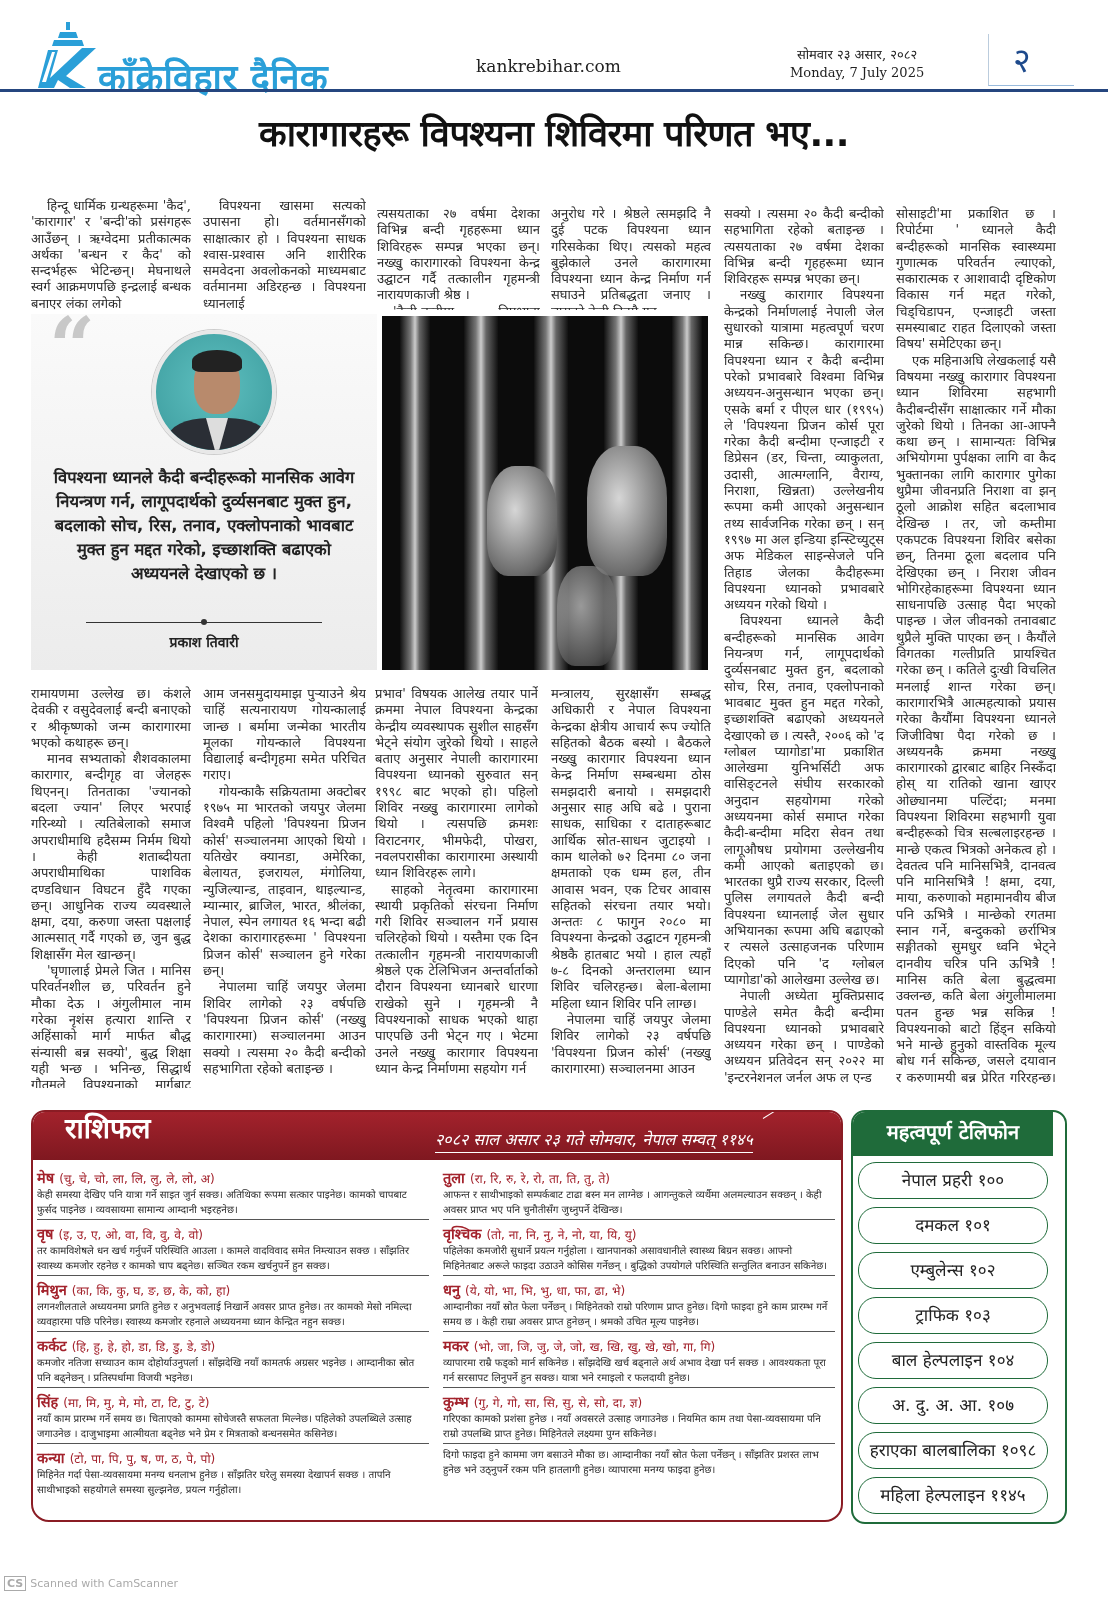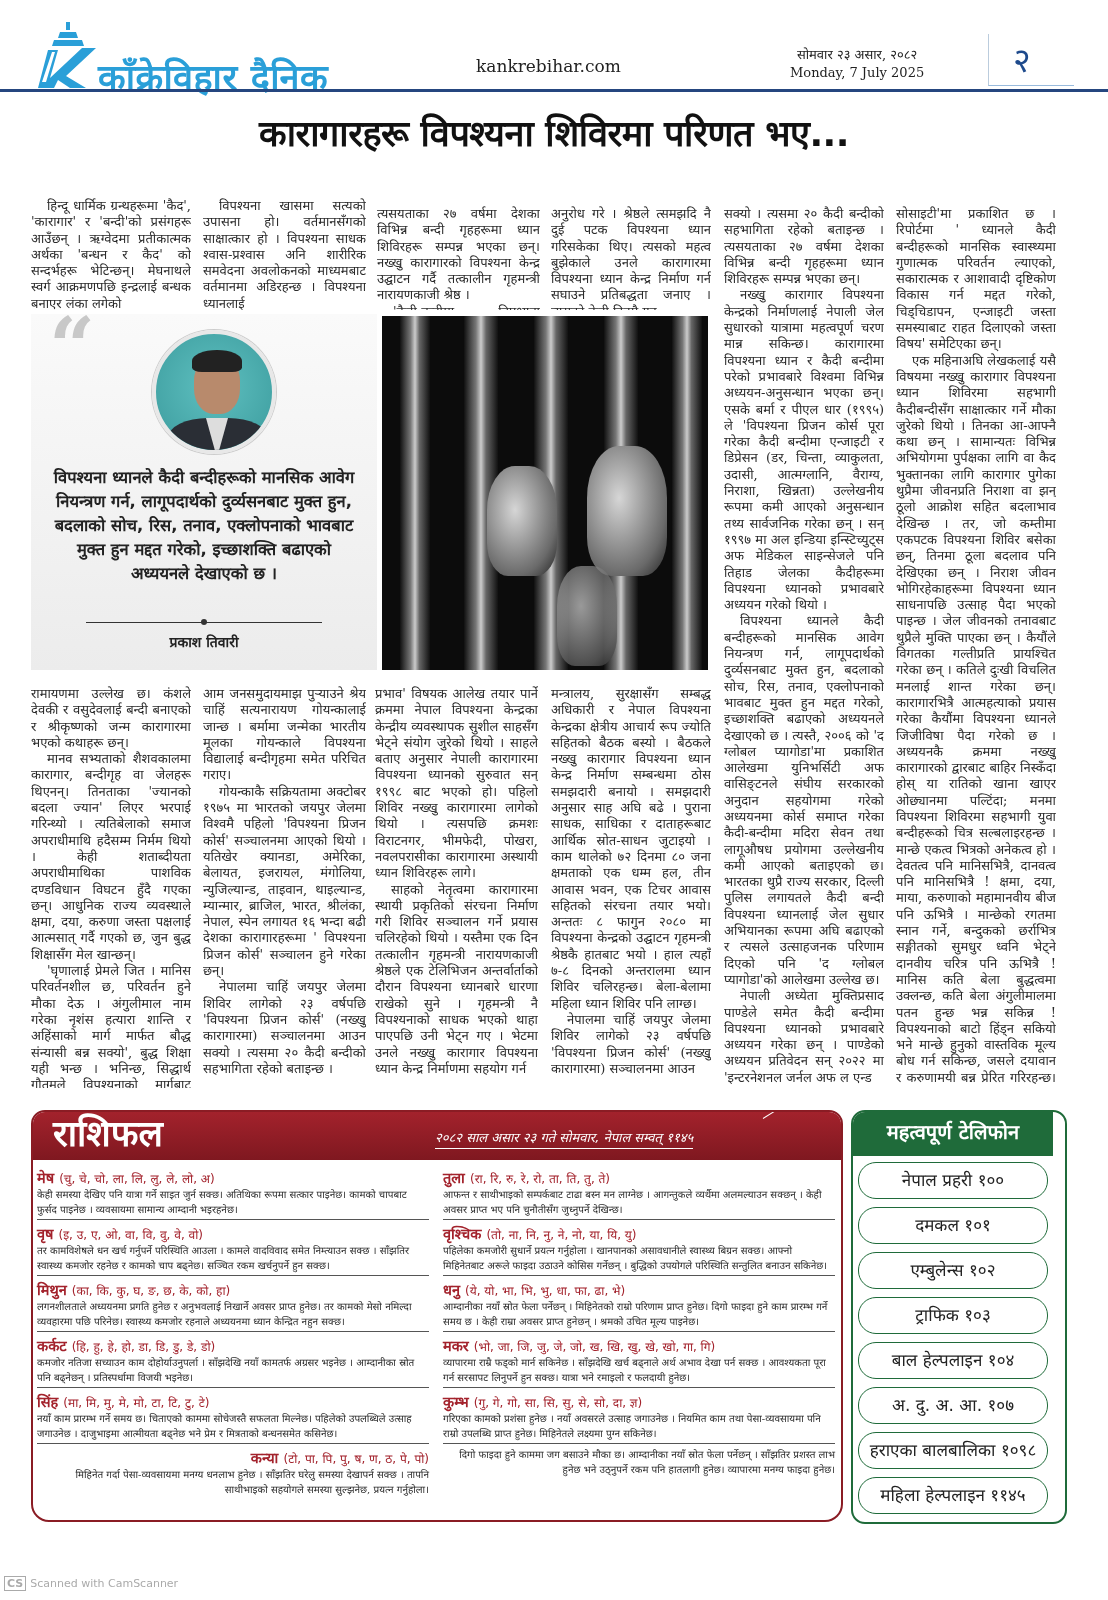--- a/index.html
+++ b/index.html
@@ -39,26 +39,26 @@
   .quote-author { position: absolute; left: 0; top: 318px; width: 346px; text-align: center; font-family: "DejaVu Sans", sans-serif; font-size: 14px; font-weight: bold; color: #222; }
 
   
   .photo { position: absolute; left: 382px; top: 316px; width: 326px; height: 354px; background: #0c0c0c; overflow: hidden; }
   .bar { position: absolute; top: 0; height: 354px; background: linear-gradient(90deg, #111, #777 35%, #ccc 50%, #666 65%, #111); }
   .hand { position: absolute; background: radial-gradient(ellipse at 40% 40%, #d6d6d6, #6a6a6a 70%, #222); border-radius: 40% 40% 30% 30%; }
 
   
   .rashi { position: absolute; left: 31px; top: 1110px; width: 812px; height: 412px; border: 2px solid #8a1c24; border-radius: 14px 14px 18px 18px; overflow: hidden; background: #fff; }
   .rashi-head { position: absolute; left: 0; top: 0; width: 812px; height: 48px; background: linear-gradient(180deg, #a3222c, #7f1820); }
-  .rashi-title { position: absolute; left: 20px; top: -4px; font-family: "DejaVu Sans", sans-serif; font-size: 36px; font-weight: bold; color: #fff; }
-  .rashi-date { position: absolute; left: 402px; top: 16px; font-family: "DejaVu Sans", sans-serif; font-size: 13px; font-style: italic; color: #fff; border-bottom: 1px solid #fff; padding-bottom: 2px; white-space: nowrap; }
+  .rashi-title { position: absolute; left: 32px; top: -4px; font-family: "DejaVu Sans", sans-serif; font-size: 28px; font-weight: bold; color: #fff; }
+  .rashi-date { position: absolute; left: 402px; top: 16px; font-family: "DejaVu Sans", sans-serif; font-size: 16px; font-style: italic; color: #fff; border-bottom: 1px solid #fff; padding-bottom: 2px; white-space: nowrap; }
   .rashi-slash { position: absolute; left: 730px; top: 6px; width: 80px; height: 1px; background: #fff; transform: rotate(-32deg); transform-origin: left; }
   .rashi-col { position: absolute; top: 52px; width: 392px; }
   .rashi-item { border-bottom: 1.5px solid #555; padding: 3px 0 2px 0; }
-  .rashi-item:last-child { border-bottom: none; text-align: right; }
+  .rashi-item:last-child { border-bottom: none; }
   .rashi-name { font-family: "DejaVu Sans", sans-serif; font-size: 14.5px; color: #a3222c; font-weight: bold; }
   .rashi-letters { font-family: "DejaVu Sans", sans-serif; font-size: 12px; color: #a3222c; }
   .rashi-text { font-size: 10px; line-height: 15px; color: #2a2a2a; }
 
   
   .phone { position: absolute; left: 851px; top: 1110px; width: 216px; height: 414px; border: 2px solid #1f6b3a; border-radius: 14px; overflow: hidden; }
   .phone-head { position: absolute; left: 0; top: 0; width: 200px; height: 44px; background: #1f6b3a; }
   .phone-title { position: absolute; left: 0; top: 6px; width: 200px; text-align: center; font-family: "DejaVu Sans", sans-serif; font-size: 20px; font-weight: bold; color: #fff; white-space: nowrap; }
   .phone-list { position: absolute; left: 5px; top: 50px; width: 190px; }
   .phone-item { height: 37px; margin-bottom: 8px; border: 1.5px solid #1f6b3a; border-radius: 18px; text-align: center; font-family: "DejaVu Sans", sans-serif; font-size: 17px; line-height: 34px; color: #222; white-space: nowrap; overflow: hidden; }

